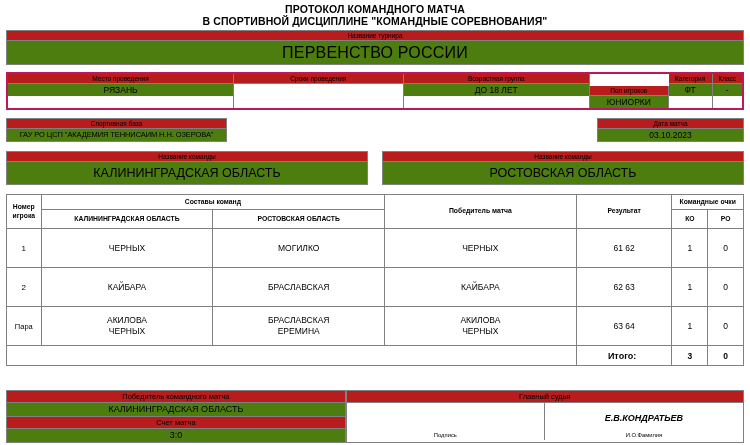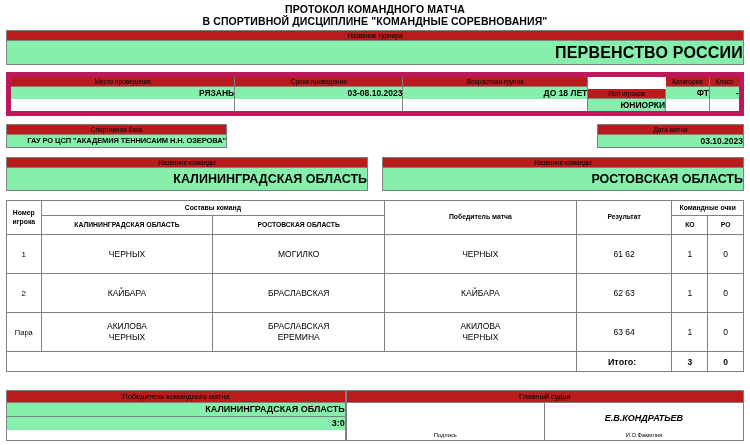--- a/index.html
+++ b/index.html
@@ -41,38 +41,38 @@
   .cap {
     background: #b91c1c;
     border-bottom: 1px solid #808080;
     font-size: 6.5px;
     text-align: center;
     line-height: 9px;
     height: 9px;
     color: #000;
   }
   .val {
-    background: #86efac;
-    text-align: right;
-    font-weight: bold;
+    background: #4d7c0f;
+    text-align: center;
+    font-weight: normal;
   }
 
   .tournament-block { margin-top: 3px; }
   .tournament-block .val {
     font-size: 16px;
     line-height: 23px;
     height: 23px;
     letter-spacing: .2px;
   }
 
   
   .info-strip {
     display: flex;
     margin-top: 7px;
-    border: 5px solid #be185d;
+    border: 2px solid #be185d;
     box-sizing: border-box;
   }
   .info-col { border-right: 1px solid #808080; box-sizing: border-box; }
   .info-col:last-child { border-right: none; }
   .info-col .cap { border-bottom: 1px solid #808080; }
   .info-col .val {
     font-size: 8.5px;
     line-height: 12px;
     height: 12px;
   }
@@ -250,21 +250,20 @@
     <div class="val">ПЕРВЕНСТВО РОССИИ</div>
   </div>
 
   <div class="info-strip">
     <div class="info-col c-place">
       <div class="cap">Место проведения</div>
       <div class="val">РЯЗАНЬ</div>
     </div>
     <div class="info-col c-dates">
       <div class="cap">Сроки проведения</div>
-      <div class="val">03-08.10.2023</div>
     </div>
     <div class="info-col c-age">
       <div class="cap">Возрастная группа</div>
       <div class="val">ДО 18 ЛЕТ</div>
     </div>
     <div class="info-col c-gender">
       <div class="cap">Пол игроков</div>
       <div class="val">ЮНИОРКИ</div>
     </div>
     <div class="info-col c-category">
@@ -370,20 +369,21 @@
         <td class="total-val">3</td>
         <td class="total-val">0</td>
       </tr>
     </tbody>
   </table>
 
   <div class="footer">
     <div class="block foot-left">
       <div class="cap">Победитель командного матча</div>
       <div class="val">КАЛИНИНГРАДСКАЯ ОБЛАСТЬ</div>
+      <div class="cap">Счет матча</div>
       <div class="val last">3:0</div>
     </div>
 
     <div class="foot-right">
       <div class="cap">Главный судья</div>
       <div class="sign-area">
         <div class="sign-cell left">
           <div class="sign-sub">Подпись</div>
         </div>
         <div class="sign-cell">

